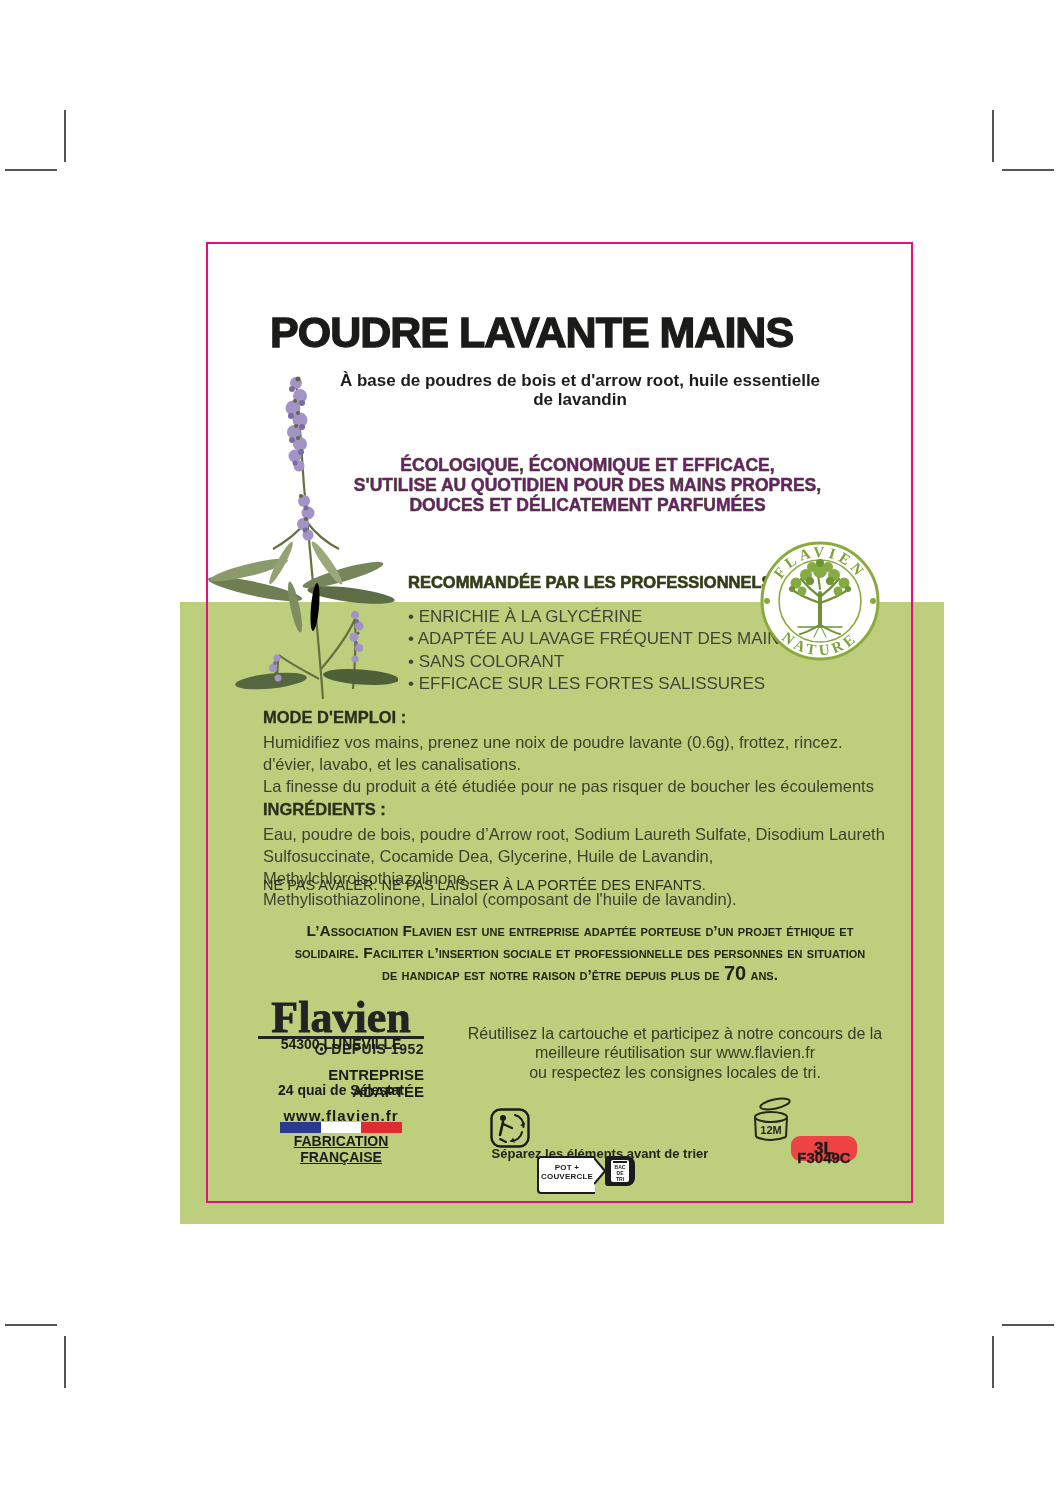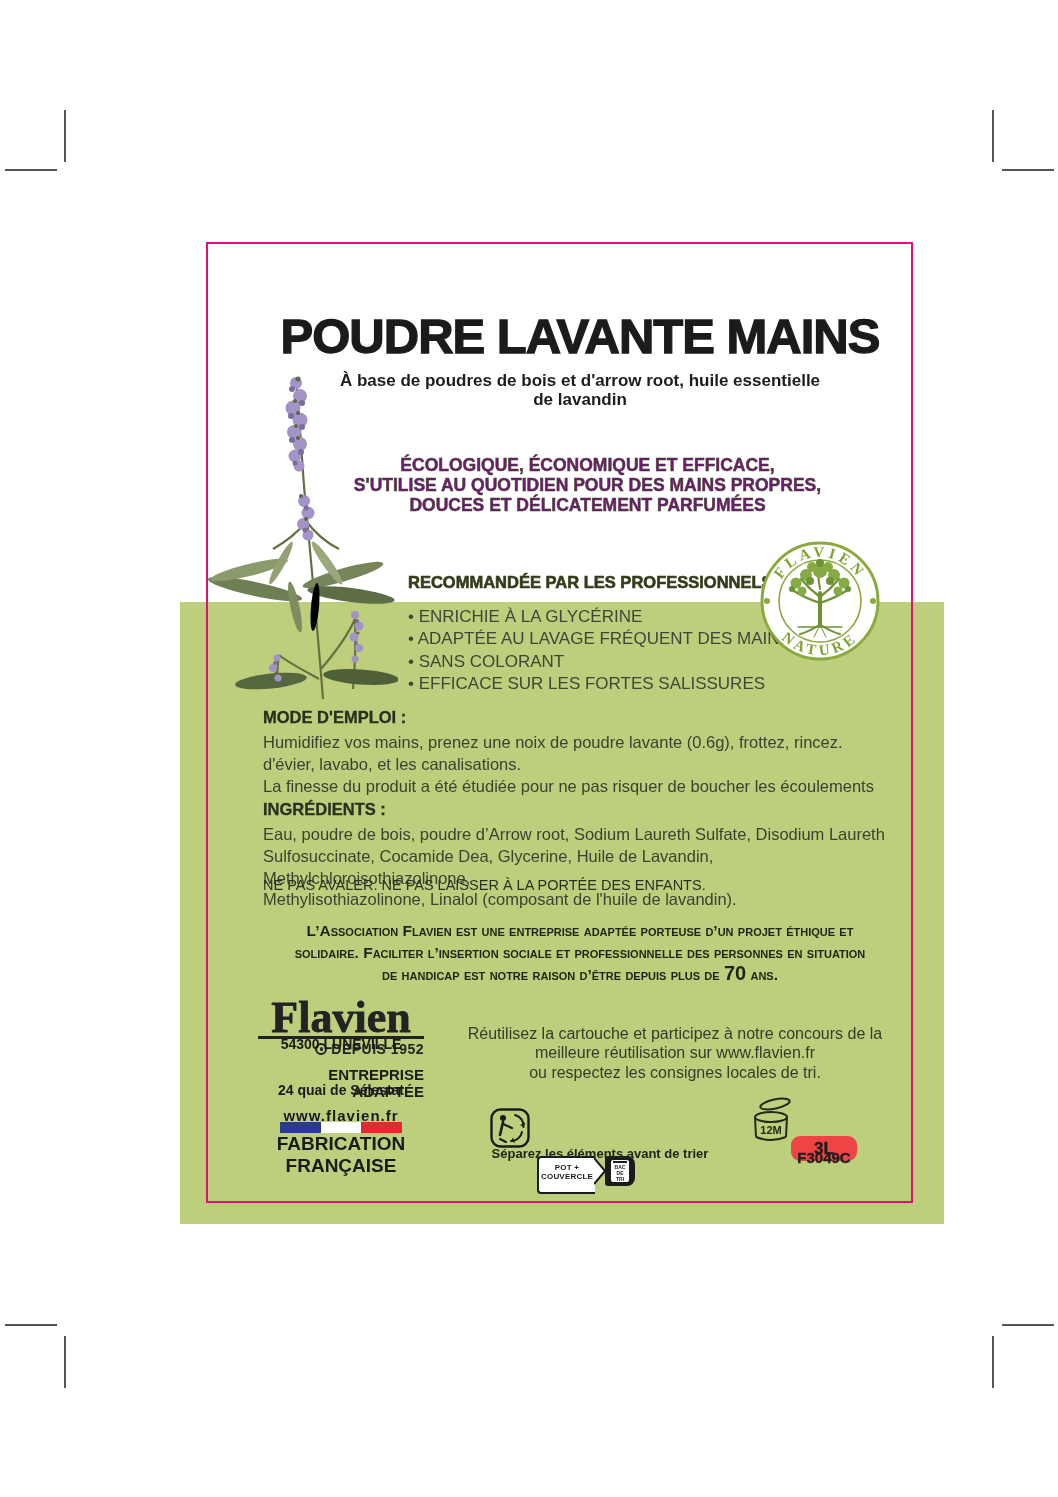--- a/index.html
+++ b/index.html
@@ -4,22 +4,22 @@
 <style>
   html,body{margin:0;padding:0;background:#ffffff;}
   .sheet{position:relative;width:1058px;height:1497px;background:#ffffff;overflow:hidden;
          font-family:"Liberation Sans",sans-serif;}
   .cropmark{position:absolute;background:#555;}
 
   .band{position:absolute;left:180px;top:602px;width:764px;height:622px;background:#bdcf7d;z-index:1;}
   .trimbox{position:absolute;left:206px;top:242px;width:707px;height:961px;border:2px solid #e0117c;
            box-sizing:border-box;z-index:6;pointer-events:none;}
 
-  .title{position:absolute;left:270px;top:308px;width:620px;text-align:center;
-         font-size:49px;font-weight:700;letter-spacing:-1px;color:#1b1b19;
+  .title{position:absolute;left:270px;top:308px;width:620px;text-align:left;
+         font-size:43px;font-weight:700;letter-spacing:-1px;color:#1b1b19;
          -webkit-text-stroke:1.3px #1b1b19;z-index:2;}
   .subtitle{position:absolute;left:270px;top:371px;width:620px;text-align:center;
             font-size:17px;font-weight:700;line-height:19px;color:#1d1d1b;z-index:2;}
 
   .claims{position:absolute;left:285px;top:455px;width:605px;text-align:center;
           font-size:17.5px;font-weight:700;line-height:20px;color:#701a75;
           -webkit-text-stroke:0.5px #3a431e;z-index:2;}
 
   .recommended{position:absolute;left:408px;top:573px;font-size:16.5px;font-weight:700;
                color:#333d19;-webkit-text-stroke:0.6px #333d19;z-index:2;}
@@ -276,21 +276,21 @@
   </div>
   <div class="addr" style="top:1066px;font-size:15px;font-weight:700;text-align:right;">ENTREPRISE ADAPTÉE</div>
   <div class="addr" style="top:1082px;font-size:14px;font-weight:700;">24 quai de Sélestat</div>
   <div class="addr" style="top:1036px;font-size:14px;font-weight:700;">54300 LUNÉVILLE</div>
   <div class="addr" style="top:1107px;font-size:15px;font-weight:700;letter-spacing:1px;">www.flavien.fr</div>
   <div class="flag">
     <div style="background:#2b3a8e;"></div>
     <div style="background:#ffffff;"></div>
     <div style="background:#df2b31;"></div>
   </div>
-  <div class="addr" style="top:1133px;font-size:19px;font-weight:700;">FABRICATION FRANÇAISE</div>
+  <div class="addr" style="top:1133px;font-size:14px;font-weight:700;text-decoration:underline;">FABRICATION FRANÇAISE</div>
 
   <div class="reuse">
     <div>Réutilisez la cartouche et participez à notre concours de la</div>
     <div>meilleure réutilisation sur www.flavien.fr</div>
     <div>ou respectez les consignes locales de tri.</div>
   </div>
 
   <svg class="triman" width="40" height="40" viewBox="0 0 40 40">
     <rect x="1.5" y="1.5" width="37" height="37" rx="9" fill="none" stroke="#1b1b1b" stroke-width="2.4"></rect>
     <circle cx="13" cy="10" r="3" fill="#1b1b1b"></circle>

